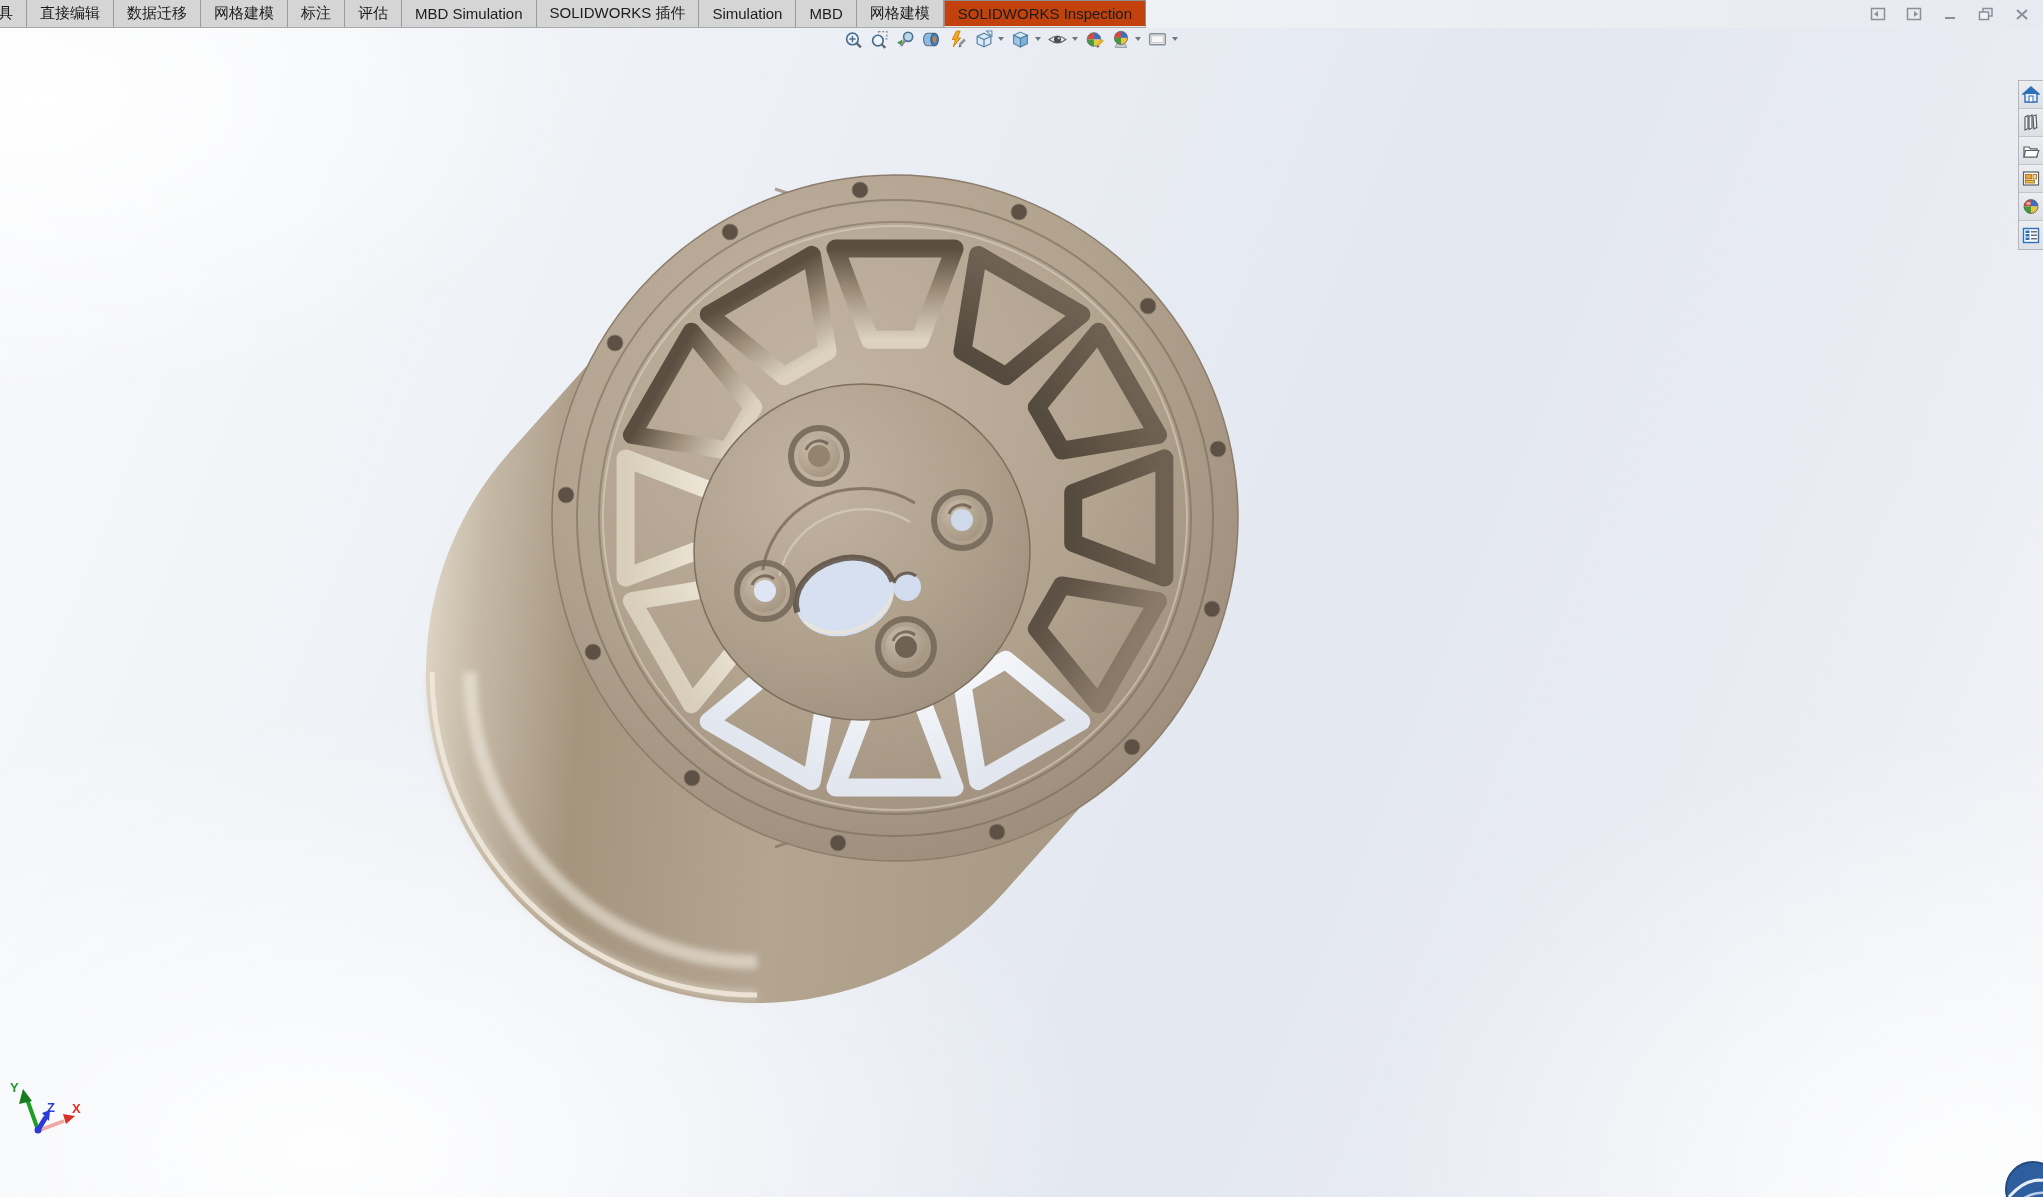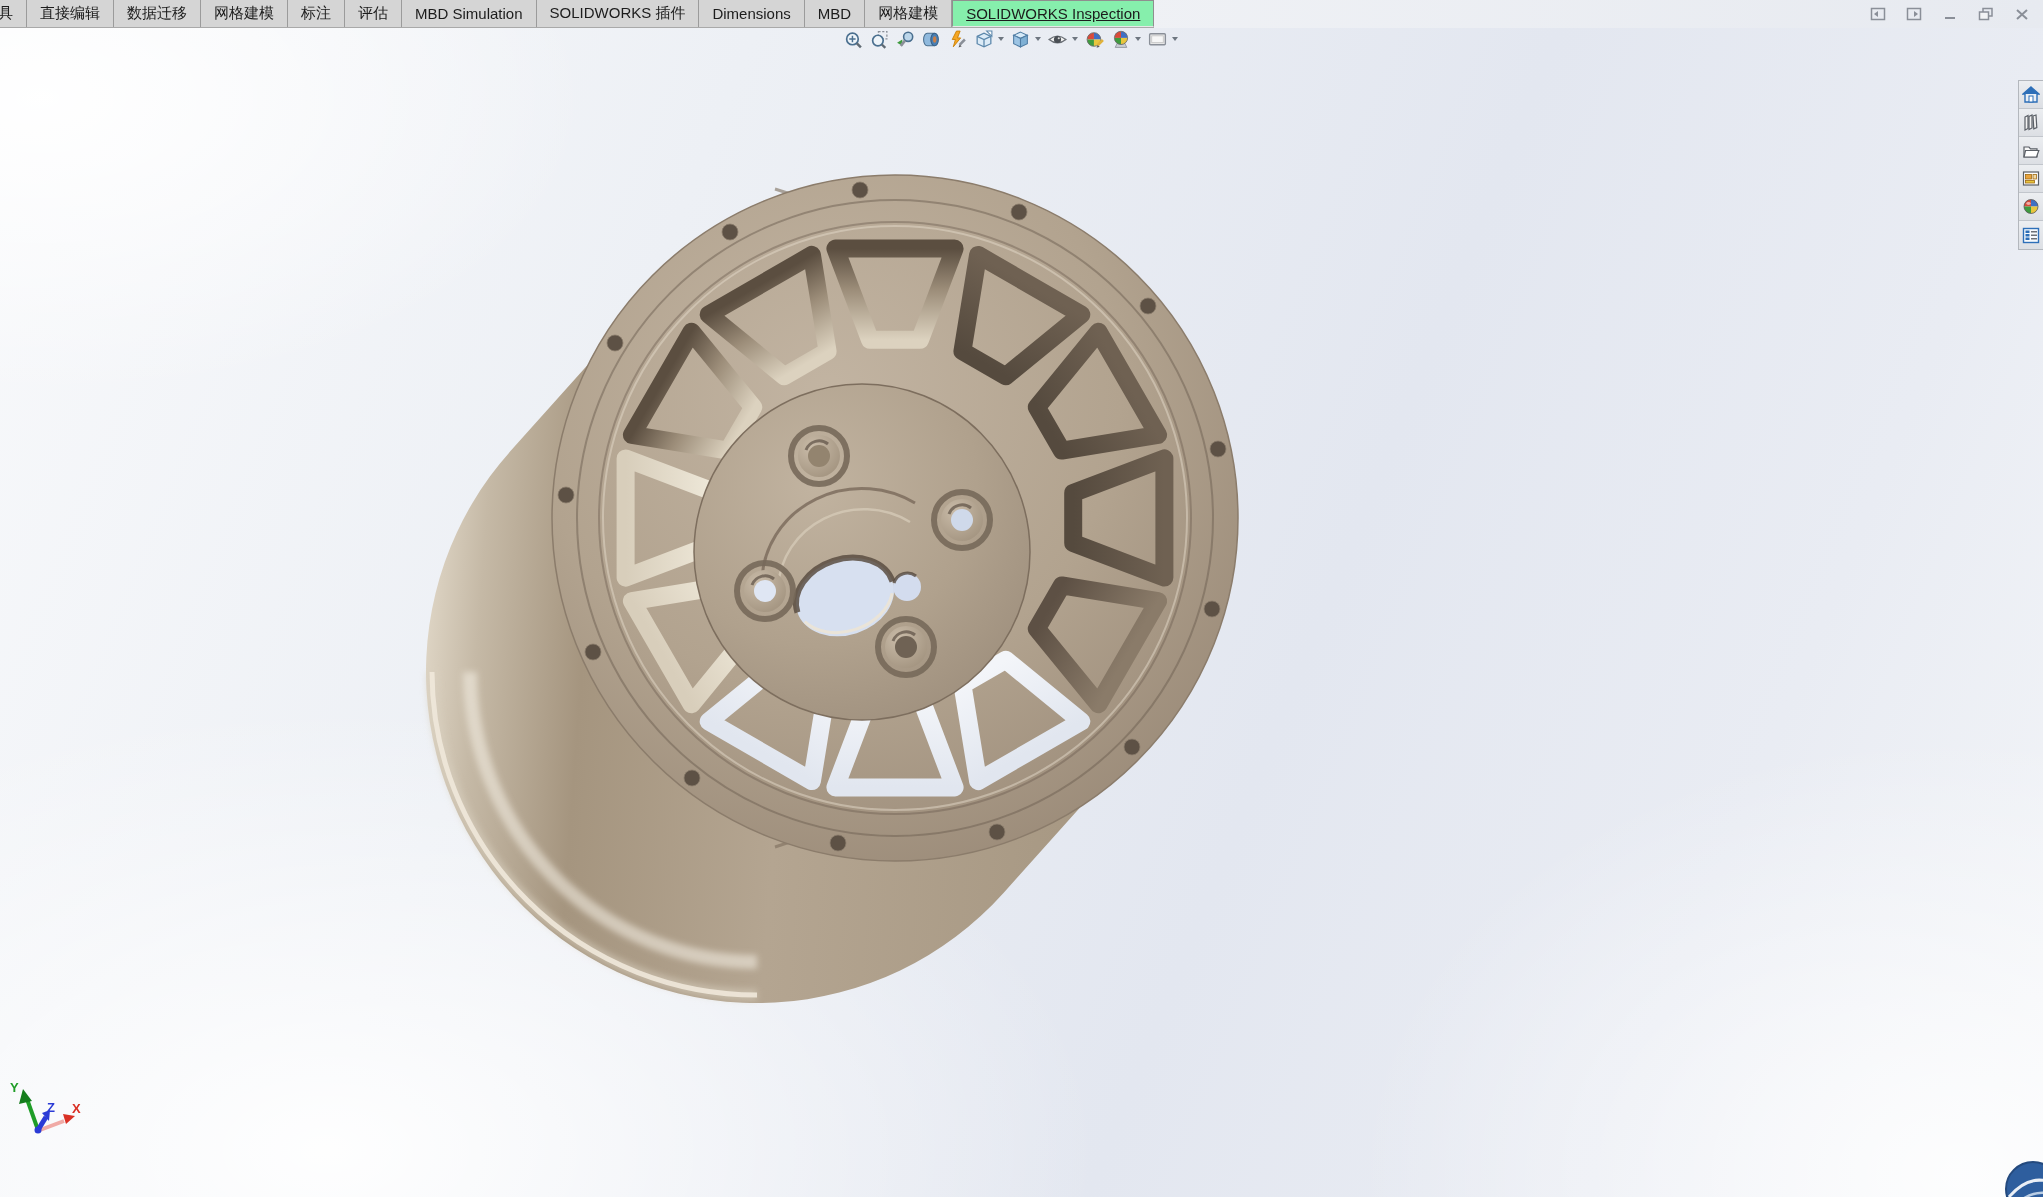--- a/index.html
+++ b/index.html
@@ -15,22 +15,22 @@
       linear-gradient(112deg,#f8f9fb 0%,#edf0f5 30%,#e3e7f0 62%,#e9ecf3 82%,#f3f5f8 100%);}
 
   
   .topbar{position:absolute;left:0;top:0;right:0;height:28px;
     background:linear-gradient(90deg,#f5f6f8 0%,#eff1f5 55%,#e7eaf0 100%);}
   .tabs{position:absolute;left:0;top:0;height:28px;display:flex;align-items:stretch;
     background:#d5d5d5;border-bottom:1px solid #a9a9a9;box-sizing:border-box;}
   .tab{display:flex;align-items:center;padding:0 13px;font-size:15px;color:#1c1c1c;
     border-right:1px solid #9b9b9b;white-space:nowrap;cursor:default;background:#d5d5d5;}
   .tab.clip{margin-left:-30px;}
-  .tab.active{background:#86efac;border-left:1px solid #8f8f8f;border-right:1px solid #8f8f8f;
-    border-top:1px solid #8f8f8f;border-bottom:1px solid #e7e7e7;text-decoration:underline;}
+  .tab.active{background:#c2410c;border-left:1px solid #8f8f8f;border-right:1px solid #8f8f8f;
+    border-top:1px solid #8f8f8f;border-bottom:1px solid #e7e7e7;}
   .win-controls{position:absolute;right:8px;top:2px;height:24px;display:flex;align-items:center;gap:10px;}
   .win-btn{width:26px;height:22px;display:flex;align-items:center;justify-content:center;
     background:transparent;border:none;padding:0;cursor:default;}
 
   
   .hud{position:absolute;left:842px;top:28px;height:22px;display:flex;align-items:center;gap:3px;}
   .hud-group{display:flex;align-items:center;}
   .hud-btn{width:23px;height:21px;border:none;background:transparent;padding:1px;
     display:flex;align-items:center;justify-content:center;cursor:default;}
   .dd{width:11px;height:21px;display:flex;align-items:center;justify-content:center;cursor:default;}
@@ -233,21 +233,21 @@
     <div class="tab">
         <span>评估</span>
       </div>
     <div class="tab">
         <span>MBD Simulation</span>
       </div>
     <div class="tab">
         <span>SOLIDWORKS 插件</span>
       </div>
     <div class="tab">
-        <span>Dimensions</span>
+        <span>Simulation</span>
       </div>
     <div class="tab">
         <span>MBD</span>
       </div>
     <div class="tab">
         <span>网格建模</span>
       </div>
     <div class="tab active">
         <span>SOLIDWORKS Inspection</span>
       </div>

